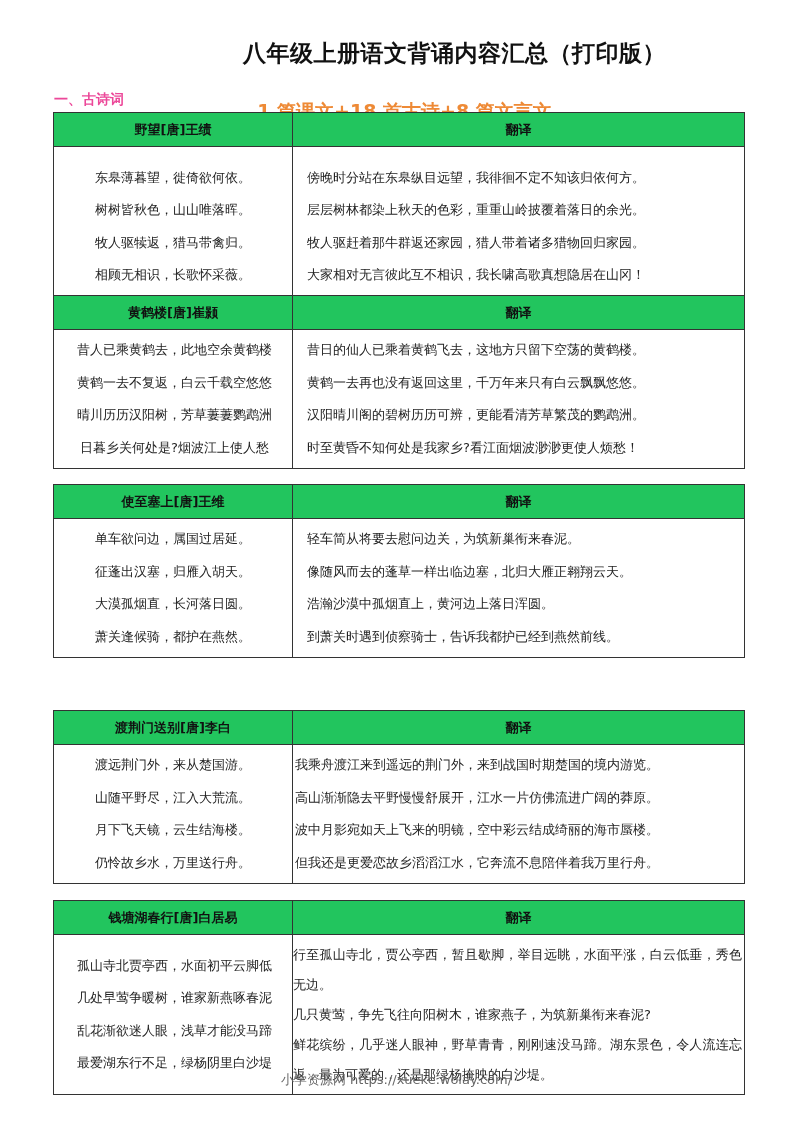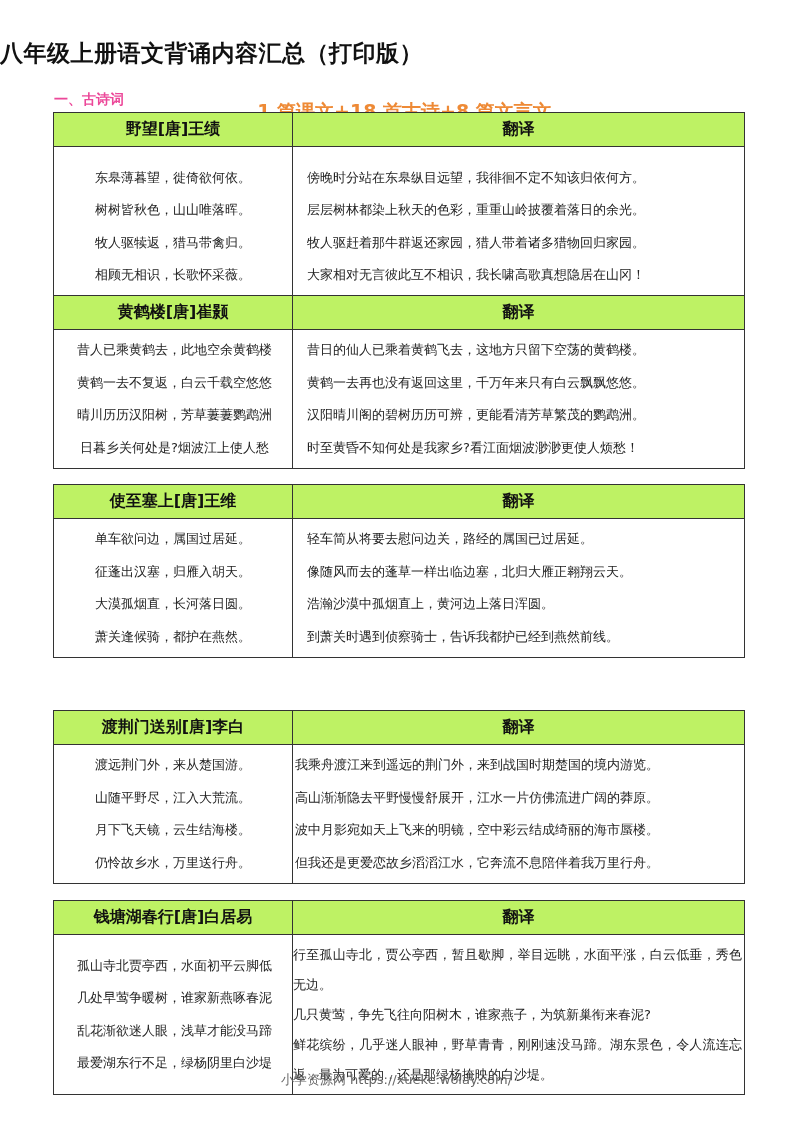--- a/index.html
+++ b/index.html
@@ -2,40 +2,40 @@
 <html><head>
   <meta charset="utf-8">
   <style>
     * { box-sizing: border-box; margin: 0; padding: 0; }
     body {
       width: 793px; height: 1121px; background: #ffffff;
       font-family: "DejaVu Sans", "Liberation Sans", sans-serif;
       color: #111; position: relative; overflow: hidden;
     }
     .title {
-      position: absolute; top: 38px; left: 0; width: 666px; text-align: left;
+      position: absolute; top: 38px; left: 0; width: 666px; text-align: right;
       font-size: 23px; font-weight: bold; color: #111; letter-spacing: 0.5px;
     }
     .subtitle {
       position: absolute; top: 79px; left: 8px; width: 793px; text-align: center;
       font-size: 19px; font-weight: bold; color: #ee8a36; margin-top: 20px;
     }
     .section-label {
       position: absolute; top: 91px; left: 54px;
       font-size: 14px; font-weight: bold; color: #ec4899;
     }
     table.poem {
       position: absolute; left: 53px; width: 691px;
       border-collapse: collapse; table-layout: fixed;
     }
     table.poem td, table.poem th {
       border: 1px solid #333; vertical-align: middle;
     }
     table.poem th {
-      background: #bef264; height: 34px; font-size: 16px; font-weight: bold;
+      background: #22c55e; height: 34px; font-size: 13px; font-weight: bold;
       text-align: center; color: #111;
     }
     table.poem col.c1 { width: 239px; }
     table.poem col.c2 { width: 452px; }
     td.orig, td.trans { padding: 4px 0; }
     .line { font-size: 13px; line-height: 32.5px; white-space: nowrap; color: #222; }
     td.orig .line { text-align: center; }
     td.orig.tight .line { text-align: center; padding-left: 3px; font-size: 13px; }
     td.trans .line { padding-left: 14px; }
     td.trans.wide .line { padding-left: 2px; }
@@ -117,21 +117,21 @@
     <th>翻译</th>
   </tr>
   <tr style="height:134px;margin-top:38px;">
     <td class="orig">
       <div class="line">单车欲问边，属国过居延。</div>
       <div class="line">征蓬出汉塞，归雁入胡天。</div>
       <div class="line">大漠孤烟直，长河落日圆。</div>
       <div class="line">萧关逢候骑，都护在燕然。</div>
     </td>
     <td class="trans">
-      <div class="line">轻车简从将要去慰问边关，路经的属国已过居延。</div>
+      <div class="line">轻车简从将要去慰问边关，为筑新巢衔来春泥。</div>
       <div class="line">像随风而去的蓬草一样出临边塞，北归大雁正翱翔云天。</div>
       <div class="line">浩瀚沙漠中孤烟直上，黄河边上落日浑圆。</div>
       <div class="line">到萧关时遇到侦察骑士，告诉我都护已经到燕然前线。</div>
     </td>
   </tr>
 </tbody>
   </table>
 
 <table class="poem" style="top:710px;">
   <colgroup>

